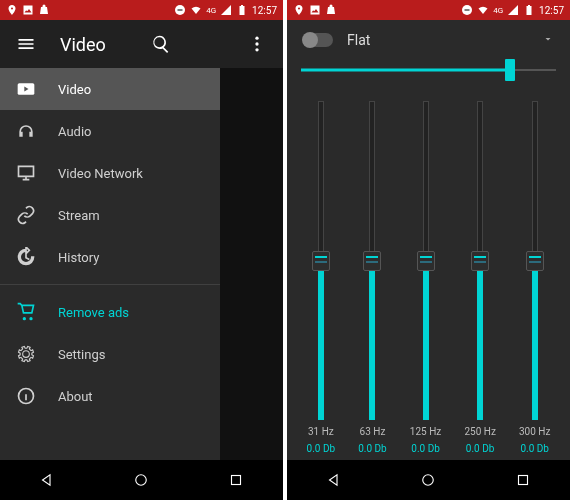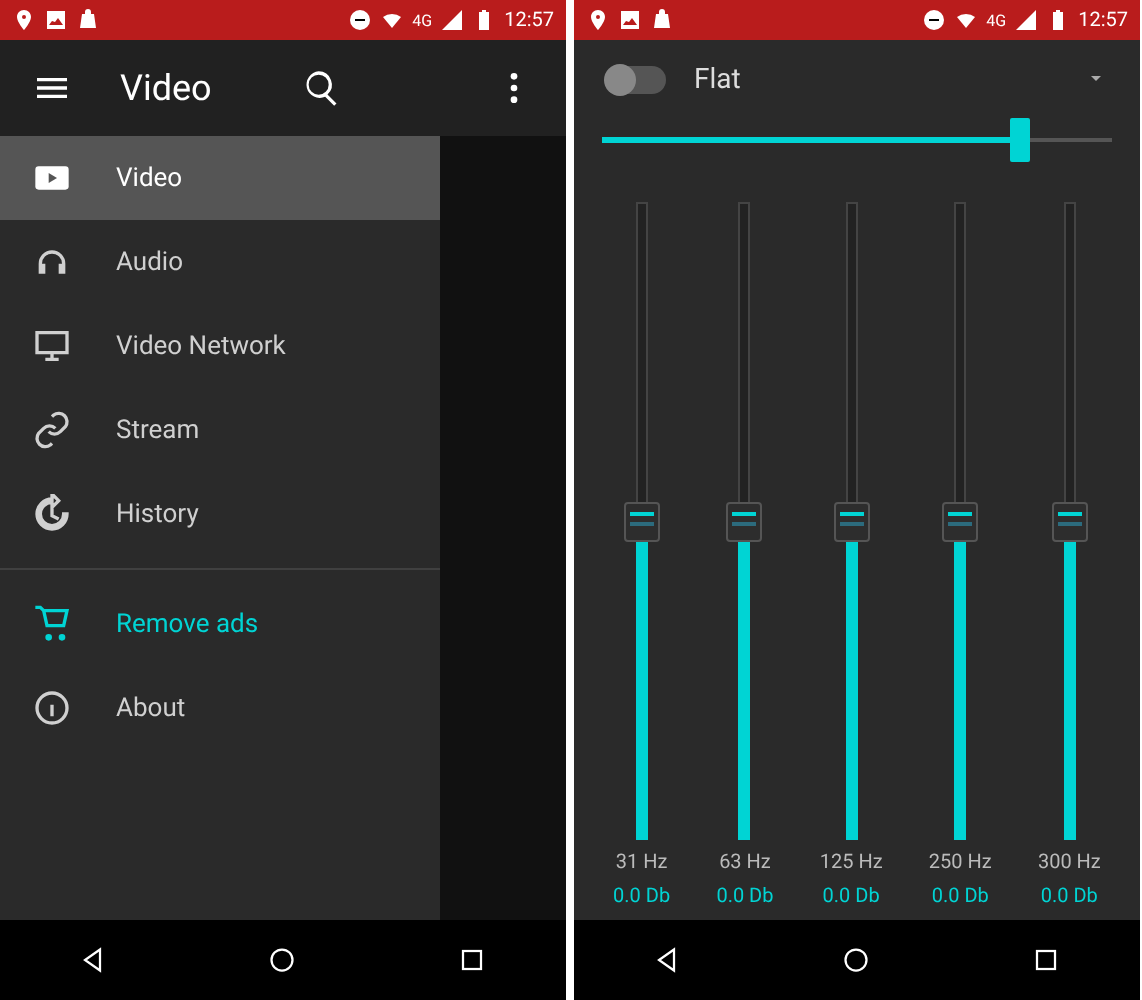--- a/index.html
+++ b/index.html
@@ -141,20 +141,26 @@
       </div>
       <div class="drawer-divider"></div>
       <div class="drawer-item">
         <svg class="accent-fill" viewBox="0 0 24 24">
             <path d="M7 4h14l-2 9H9zM7 4L5 2H2M9 20a1 1 0 102 0 1 1 0 00-2 0zM17 20a1 1 0 102 0 1 1 0 00-2 0z" fill="none" stroke="#00d4d4" stroke-width="2"></path>
           </svg>
         <span class="accent">Remove ads</span>
       </div>
       <div class="drawer-item">
         <svg viewBox="0 0 24 24">
+            <path d="M12 8a4 4 0 100 8 4 4 0 000-8zM19 13l2 1-1 3-2-1-2 2 1 2-3 1-1-2h-2l-1 2-3-1 1-2-2-2-2 1-1-3 2-1v-2l-2-1 1-3 2 1 2-2-1-2 3-1 1 2h2l1-2 3 1-1 2 2 2 2-1 1 3-2 1z" fill="none" stroke="currentColor" stroke-width="1.3"></path>
+          </svg>
+        <span>Settings</span>
+      </div>
+      <div class="drawer-item">
+        <svg viewBox="0 0 24 24">
             <circle cx="12" cy="12" r="9" fill="none" stroke="currentColor" stroke-width="2"></circle>
             <path d="M12 8h.01M11 11h1v5h1" fill="none" stroke="currentColor" stroke-width="2"></path>
           </svg>
         <span>About</span>
       </div>
     </div>
     <div class="main-area"></div>
   </div>
 
   <div class="nav-bar">

